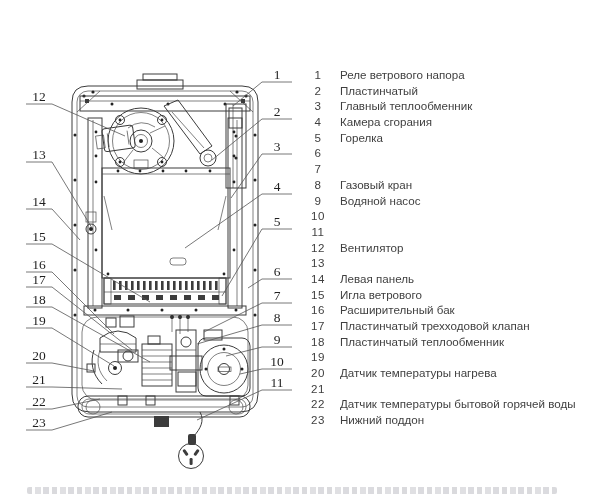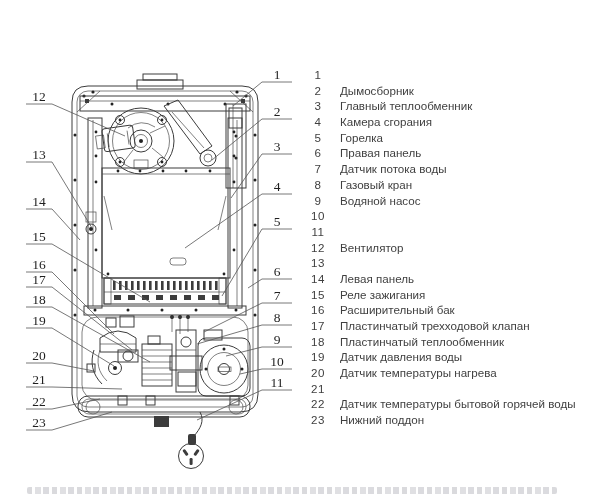--- a/index.html
+++ b/index.html
@@ -330,44 +330,43 @@
       <text class="co-num" x="277" y="322">8</text>
       <text class="co-num" x="277" y="344">9</text>
       <text class="co-num" x="277" y="366">10</text>
       <text class="co-num" x="277" y="387">11</text>
     </g>
   </svg>
 
   <div class="legend">
     <div class="row">
         <span class="num">1</span>
+        <span class="label">Реле ветрового напора</span>
       </div>
     <div class="row">
         <span class="num">2</span>
-        <span class="label">Дымосборник</span>
+        <span class="label">Пластинчатый</span>
       </div>
     <div class="row">
         <span class="num">3</span>
         <span class="label">Главный теплообменник</span>
       </div>
     <div class="row">
         <span class="num">4</span>
         <span class="label">Камера сгорания</span>
       </div>
     <div class="row">
         <span class="num">5</span>
         <span class="label">Горелка</span>
       </div>
     <div class="row">
         <span class="num">6</span>
-        <span class="label">Правая панель</span>
       </div>
     <div class="row">
         <span class="num">7</span>
-        <span class="label">Датчик потока воды</span>
       </div>
     <div class="row">
         <span class="num">8</span>
         <span class="label">Газовый кран</span>
       </div>
     <div class="row">
         <span class="num">9</span>
         <span class="label">Водяной насос</span>
       </div>
     <div class="row">
@@ -382,37 +381,36 @@
       </div>
     <div class="row">
         <span class="num">13</span>
       </div>
     <div class="row">
         <span class="num">14</span>
         <span class="label">Левая панель</span>
       </div>
     <div class="row">
         <span class="num">15</span>
-        <span class="label">Реле зажигания</span>
+        <span class="label">Игла ветрового</span>
       </div>
     <div class="row">
         <span class="num">16</span>
         <span class="label">Расширительный бак</span>
       </div>
     <div class="row">
         <span class="num">17</span>
         <span class="label">Пластинчатый трехходовой клапан</span>
       </div>
     <div class="row">
         <span class="num">18</span>
         <span class="label">Пластинчатый теплообменник</span>
       </div>
     <div class="row">
         <span class="num">19</span>
-        <span class="label">Датчик давления воды</span>
       </div>
     <div class="row">
         <span class="num">20</span>
         <span class="label">Датчик температуры нагрева</span>
       </div>
     <div class="row">
         <span class="num">21</span>
       </div>
     <div class="row">
         <span class="num">22</span>

